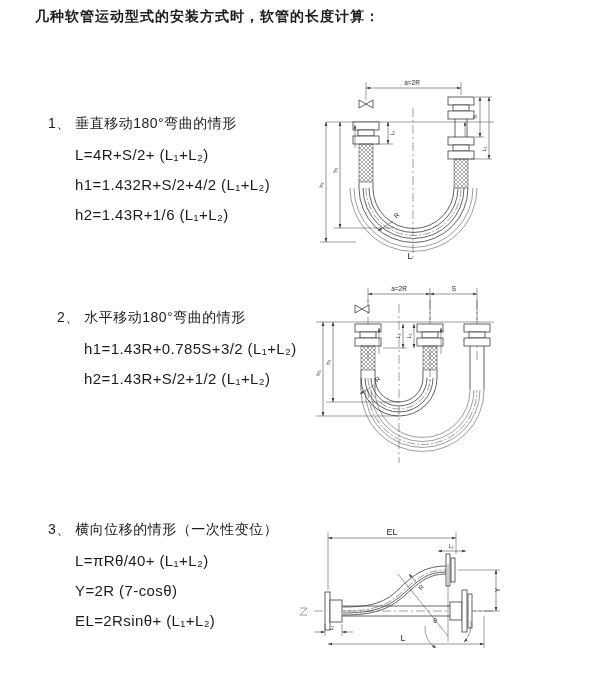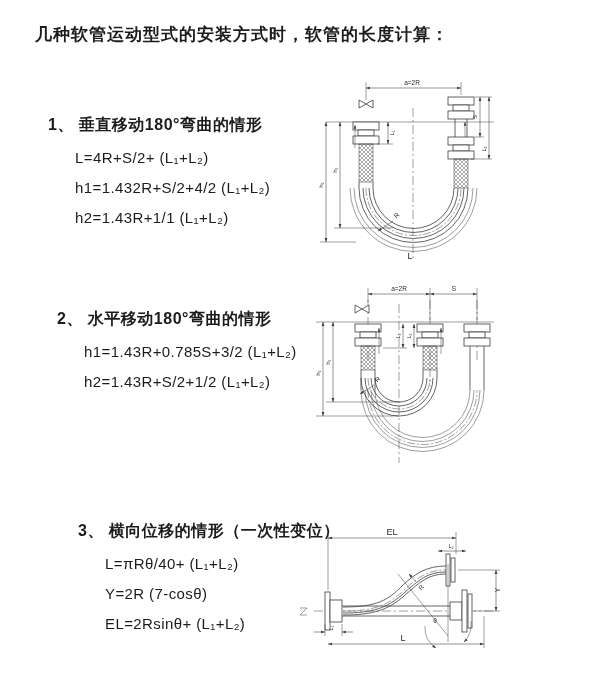--- a/index.html
+++ b/index.html
@@ -2,28 +2,28 @@
 <html><head>
 <meta charset="utf-8">
 <style>
   html,body{margin:0;padding:0;}
   body{
     width:600px;height:675px;position:relative;background:#ffffff;
     font-family:"Liberation Sans","DejaVu Sans",sans-serif;color:#1c1c1c;
     overflow:hidden;
   }
   .title{
-    position:absolute;left:35px;top:23px;font-size:17px;font-weight:bold;
+    position:absolute;left:35px;top:8px;font-size:14px;font-weight:bold;
     letter-spacing:1px;white-space:nowrap;
   }
   .section{position:absolute;width:300px;}
   .sec1{left:48px;top:115px;}
   .sec2{left:57px;top:309px;}
-  .sec3{left:48px;top:521px;margin-left:30px;}
-  .sec-heading{font-size:16px;font-weight:bold;letter-spacing:0.5px;margin:0 0 12px 0;white-space:nowrap;}
+  .sec3{left:48px;top:521px;}
+  .sec-heading{font-size:14px;font-weight:normal;letter-spacing:0.5px;margin:0 0 12px 0;white-space:nowrap;}
   .formula{font-size:15px;margin:13px 0 0 27px;letter-spacing:0.4px;white-space:nowrap;}
   .diag{position:absolute;}
   .d1{left:298px;top:70px;}
   .d2{left:298px;top:278px;}
   .d3{left:288px;top:496px;margin-top:28px;}
   svg{display:block;}
   svg .ln{stroke:#3c3c3c;fill:none;stroke-width:0.8;}
   svg .thin{stroke:#3c3c3c;fill:none;stroke-width:0.5;}
   svg .dim{stroke:#3c3c3c;fill:none;stroke-width:0.55;}
   svg .cl{stroke:#3c3c3c;fill:none;stroke-width:0.5;stroke-dasharray:9 3 2 3;}
@@ -36,21 +36,21 @@
 </style>
 </head>
 <body>
 
 <div class="title">几种软管运动型式的安装方式时，软管的长度计算：</div>
 
 <div class="section sec1">
   <p class="sec-heading">1、 垂直移动180°弯曲的情形</p>
   <p class="formula">L=4R+S/2+ (L₁+L₂)</p>
   <p class="formula">h1=1.432R+S/2+4/2 (L₁+L₂)</p>
-  <p class="formula">h2=1.43R+1/1 (L₁+L₂)</p>
+  <p class="formula">h2=1.43R+1/6 (L₁+L₂)</p>
 </div>
 
 <div class="section sec2">
   <p class="sec-heading">2、 水平移动180°弯曲的情形</p>
   <p class="formula">h1=1.43R+0.785S+3/2 (L₁+L₂)</p>
   <p class="formula">h2=1.43R+S/2+1/2 (L₁+L₂)</p>
 </div>
 
 <div class="section sec3">
   <p class="sec-heading">3、 横向位移的情形（一次性变位）</p>

